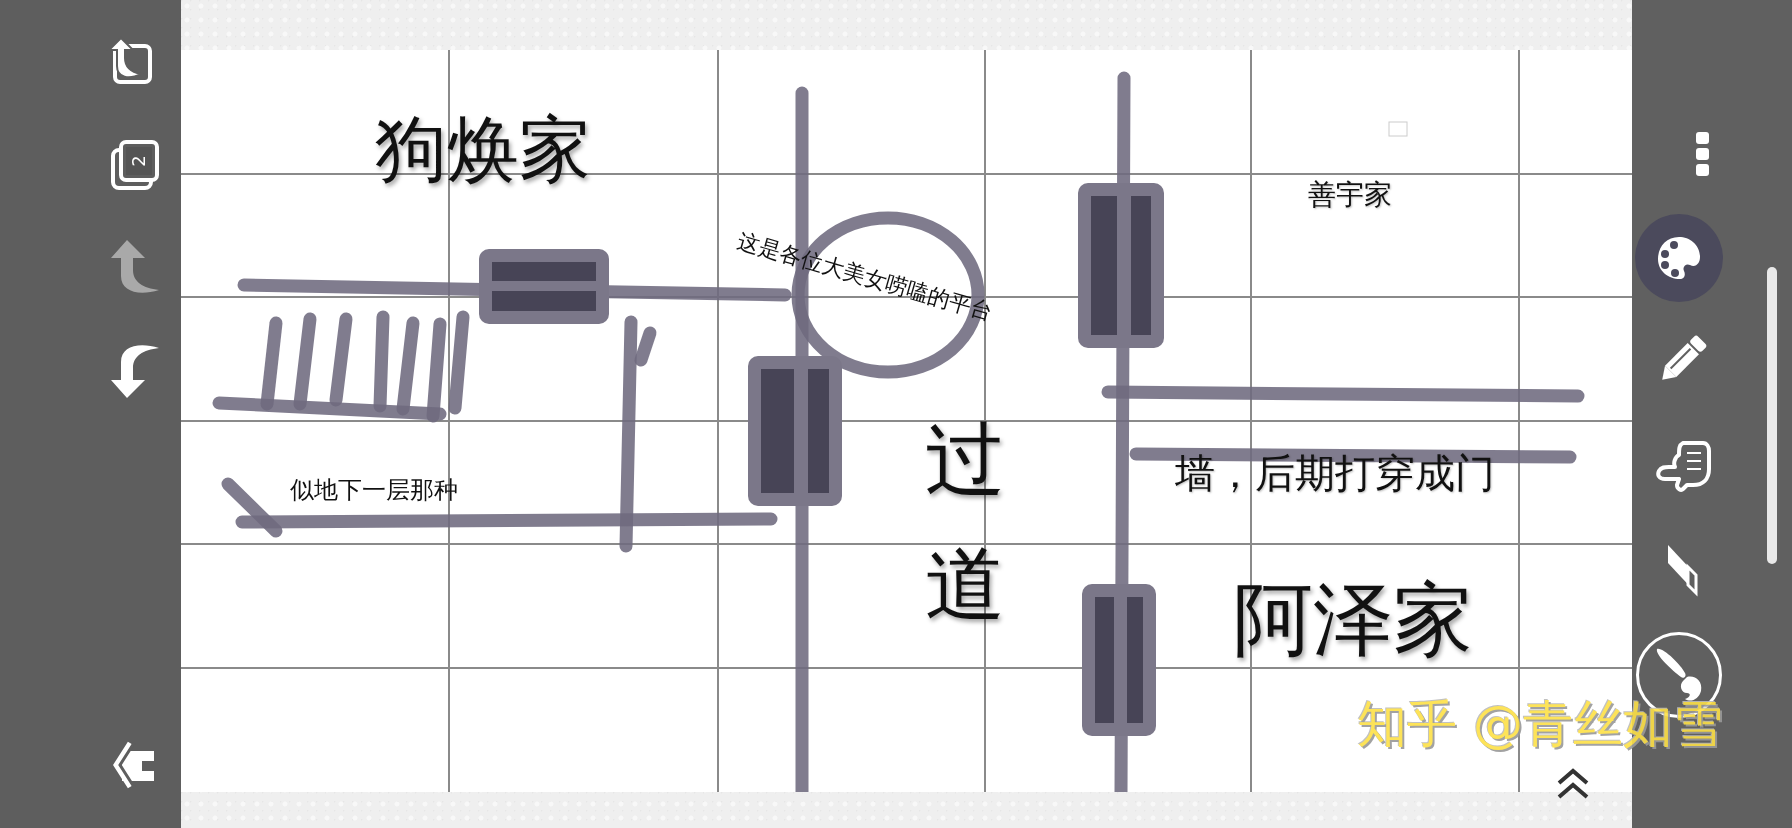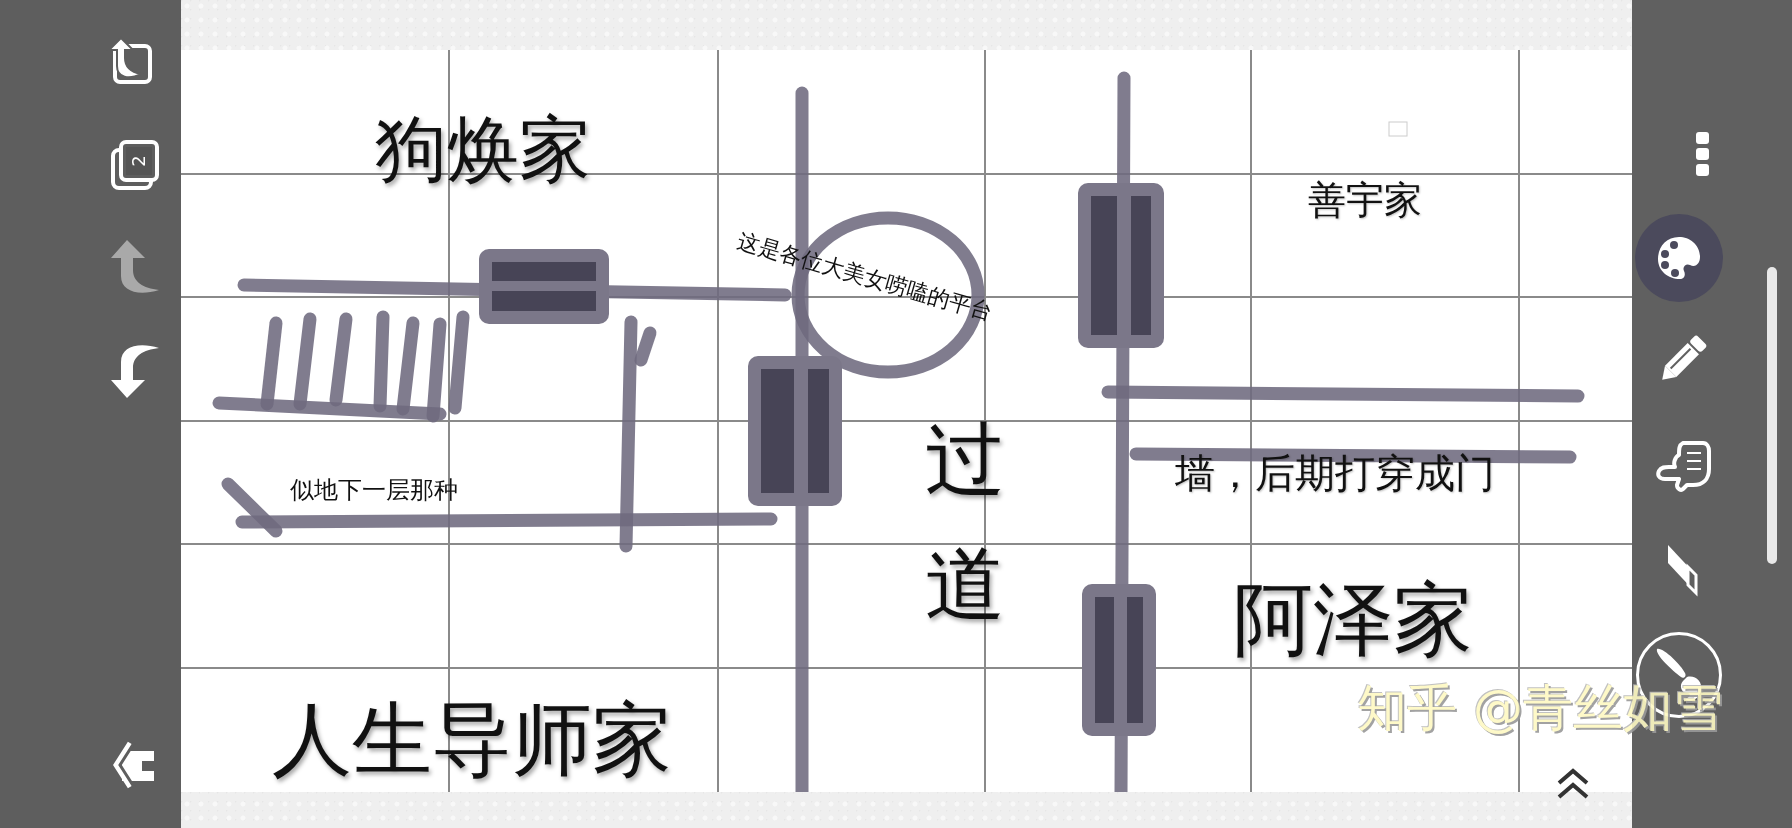--- a/index.html
+++ b/index.html
@@ -79,27 +79,26 @@
       <rect x="1131" y="190" width="20" height="139" fill="#474456"></rect>
       <rect x="1082" y="578" width="74" height="152" rx="10" fill="#7b7789"></rect>
       <rect x="1095" y="591" width="19" height="126" fill="#474456"></rect>
       <rect x="1127" y="591" width="16" height="126" fill="#474456"></rect>
     </g>
     <rect x="1389" y="116" width="18" height="14" fill="none" stroke="#ccc" stroke-width="1"></rect>
   </svg>
 
   <div class="label" style="left:194px;top:63px;font-size:72px;">狗焕家</div>
   <div class="label" style="left:560px;top:180px;font-size:22px;text-shadow:none;transform:rotate(16deg);transform-origin:left top;">这是各位大美女唠嗑的平台</div>
-  <div class="label" style="left:1127px;top:131px;font-size:38px;text-shadow:1px 1px 2px rgba(0,0,0,.25);text-align:center;">善宇家</div>
+  <div class="label" style="left:1127px;top:131px;font-size:28px;text-shadow:1px 1px 2px rgba(0,0,0,.25);text-align:center;">善宇家</div>
   <div class="label" style="left:109px;top:428px;font-size:24px;text-shadow:none;">似地下一层那种</div>
   <div class="label" style="left:744px;top:370px;font-size:80px;">过</div>
   <div class="label" style="left:744px;top:495px;font-size:80px;">道</div>
   <div class="label" style="left:1052px;top:530px;font-size:80px;">阿泽家</div>
   <div class="label" style="left:994px;top:403px;font-size:40px;text-shadow:1px 1px 2px rgba(0,0,0,.25);">墙，后期打穿成门</div>
-  <div class="label" style="left:91px;top:650px;font-size:80px;">人生导师家</div>
 </div>
 
 <div class="left-panel">
   <div class="tool" style="left:100px;top:30px;width:60px;height:60px;">
     <svg width="50" height="52" viewBox="0 0 50 52">
       <rect x="10" y="12" width="35" height="36" rx="5" fill="none" stroke="#fff" stroke-width="4"></rect>
       <path d="M16 4 L4 16 H12 V32 C12 44 24 46 36 40 C26 38 20 34 20 24 V16 H28 Z" fill="#fff" stroke="#5e5e5e" stroke-width="2"></path>
     </svg>
   </div>
   <div class="tool" style="left:105px;top:135px;width:60px;height:60px;">
@@ -173,20 +172,20 @@
   </div>
   <div class="tool" style="left:4px;top:632px;width:86px;height:86px;border-radius:50%;border:3px solid #fff;box-sizing:border-box;">
     <svg width="56" height="60" viewBox="0 0 56 60">
       <path d="M6 4 C12 2 30 20 34 28 C36 32 32 34 30 32 C22 26 4 10 6 4 Z" fill="#fff"></path>
       <path d="M36 32 C44 30 52 36 50 46 C48 54 40 58 34 54 C40 52 40 48 36 48 C30 48 28 40 32 36 Z" fill="#fff"></path>
     </svg>
   </div>
   <div class="scrollbar" style="left:135px;"></div>
 </div>
 
-<div class="watermark" style="left:1357px;top:683px;color:#fef9c3;">知乎 @青丝如雪</div>
+<div class="watermark" style="left:1357px;top:699px;color:#fde047;">知乎 @青丝如雪</div>
 
 <div class="tool" style="left:1551px;top:765px;width:44px;height:38px;">
   <svg width="36" height="34" viewBox="0 0 36 34">
     <path d="M4 16 L18 4 L32 16" fill="none" stroke="#333" stroke-width="4"></path>
     <path d="M4 30 L18 18 L32 30" fill="none" stroke="#333" stroke-width="4"></path>
   </svg>
 </div>
 
 </body></html>

